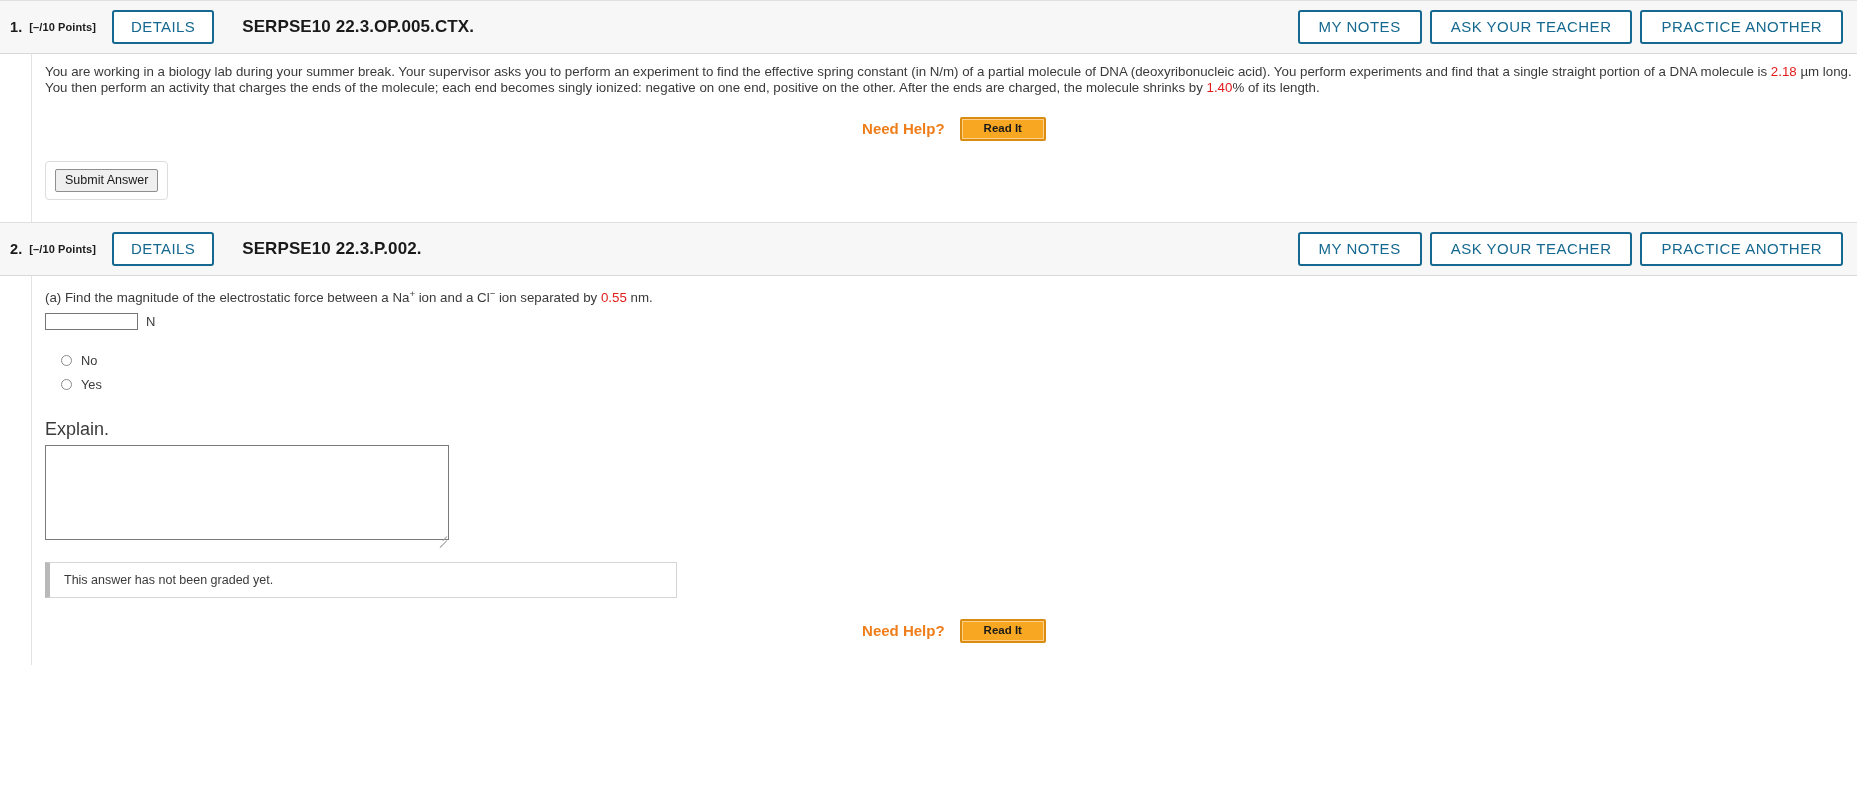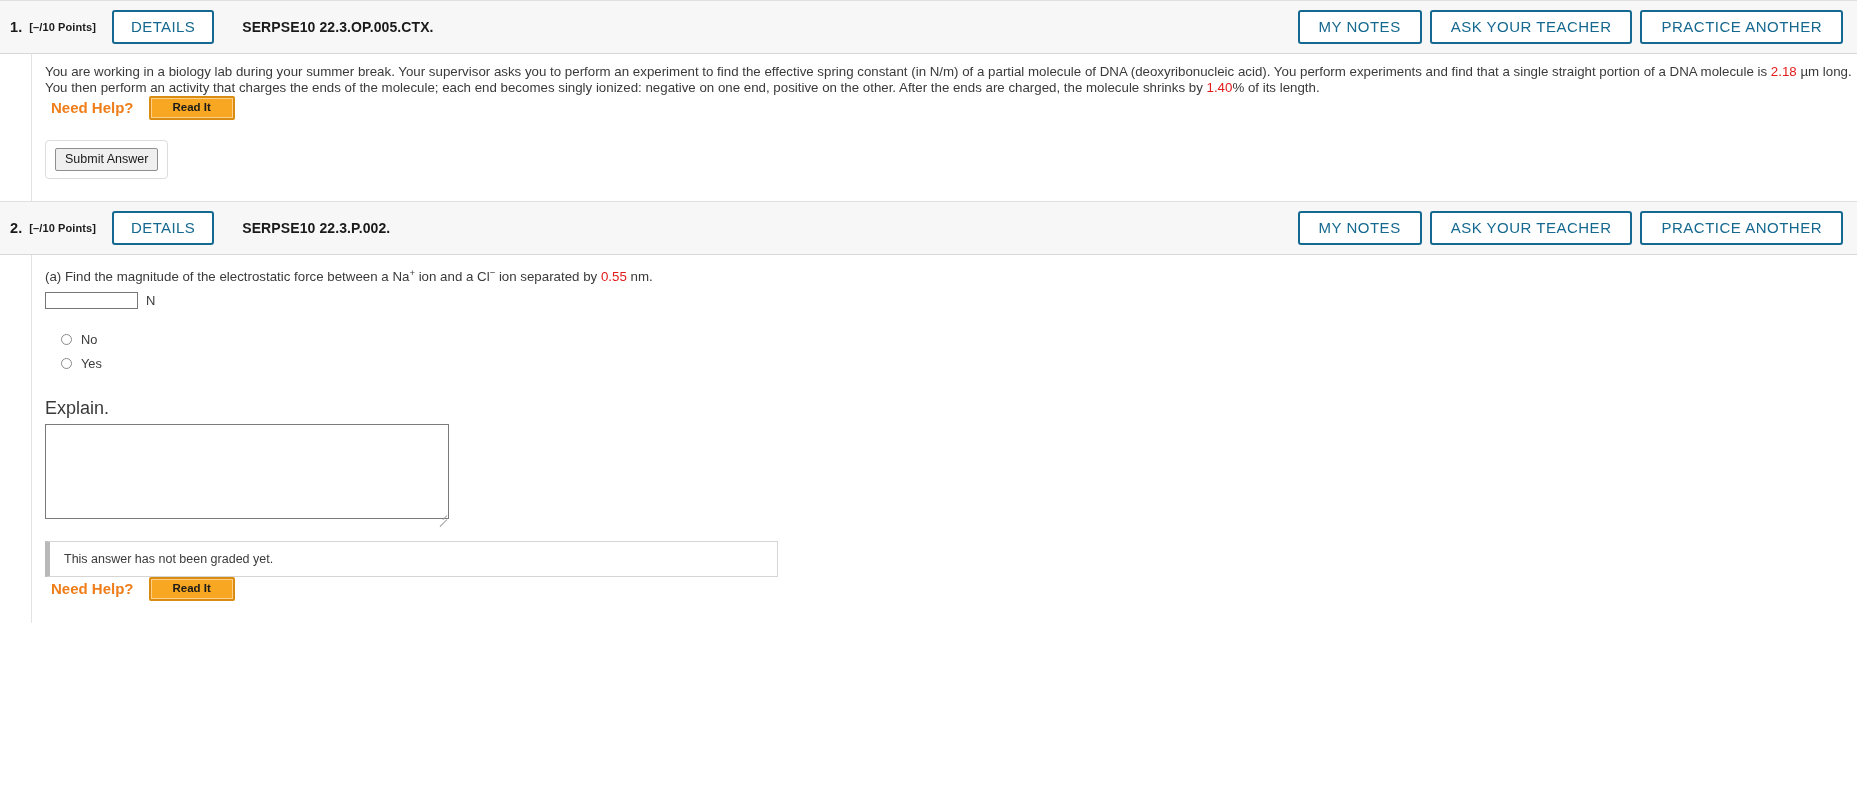--- a/index.html
+++ b/index.html
@@ -48,21 +48,21 @@
     color: #15688f;
     font-size: 15px;
     letter-spacing: .4px;
     padding: 7px 17px 8px 17px;
     border-radius: 3px;
     font-family: "Liberation Sans", sans-serif;
     cursor: pointer;
     line-height: 1;
   }
   .q-code {
-    font-size: 14px;
+    font-size: 17px;
     font-weight: bold;
     color: #1a1a1a;
     margin-left: 28px;
     letter-spacing: .1px;
   }
   .header-actions {
     margin-left: auto;
     display: flex;
     gap: 8px;
   }
@@ -115,21 +115,23 @@
   }
   .unit {
     font-size: 13px;
     color: #3a3a3a;
     margin-left: 8px;
   }
 
   .need-help {
     display: flex;
     align-items: center;
+    margin-top: 21px;
     margin-left: 6px;
+    justify-content: center;
   }
   .need-help-label {
     color: #ef7d1a;
     font-weight: bold;
     font-size: 15px;
     margin-right: 15px;
   }
   .read-it {
     background: #f7a721;
     border: 2px solid #d98c10;
@@ -213,21 +215,21 @@
     height: 1px;
     background: #9a9a9a;
     transform-origin: right center;
     transform: rotate(-45deg);
   }
   .grip i:nth-child(1) { bottom: 2px; width: 10px; }
   .grip i:nth-child(2) { bottom: 6px; width: 6px; }
 
   .not-graded {
     margin-top: 18px;
-    width: 733px;
+    width: 632px;
     height: 36px;
     border: 1px solid #d5d5d5;
     border-left: 5px solid #b9b9b9;
     display: flex;
     align-items: center;
     background: #ffffff;
   }
   .not-graded span {
     font-size: 12.5px;
     color: #3a3a3a;

